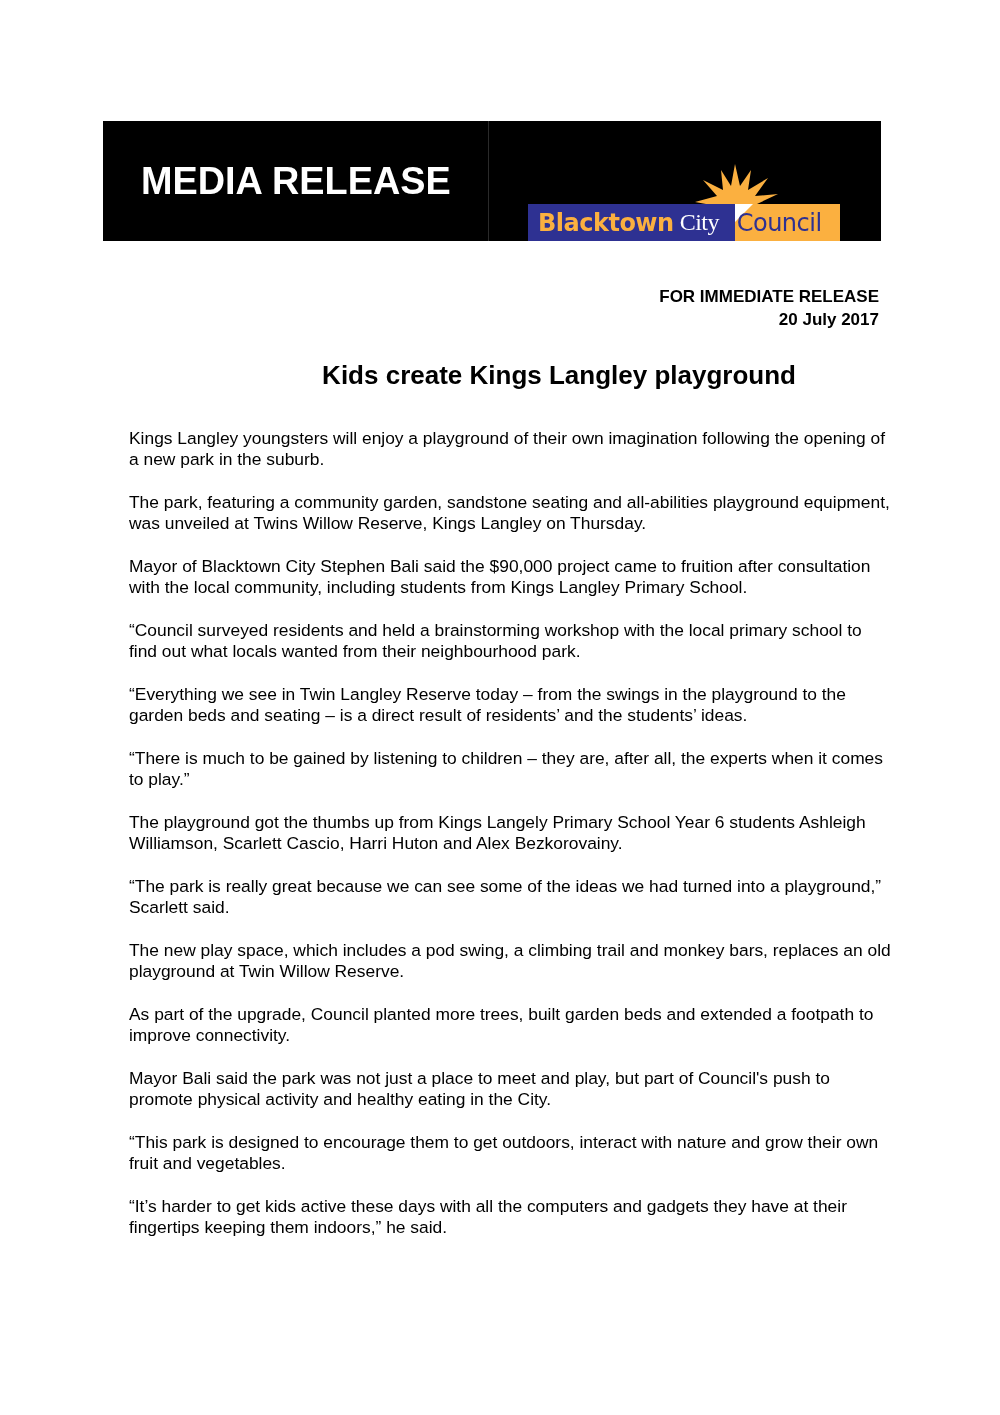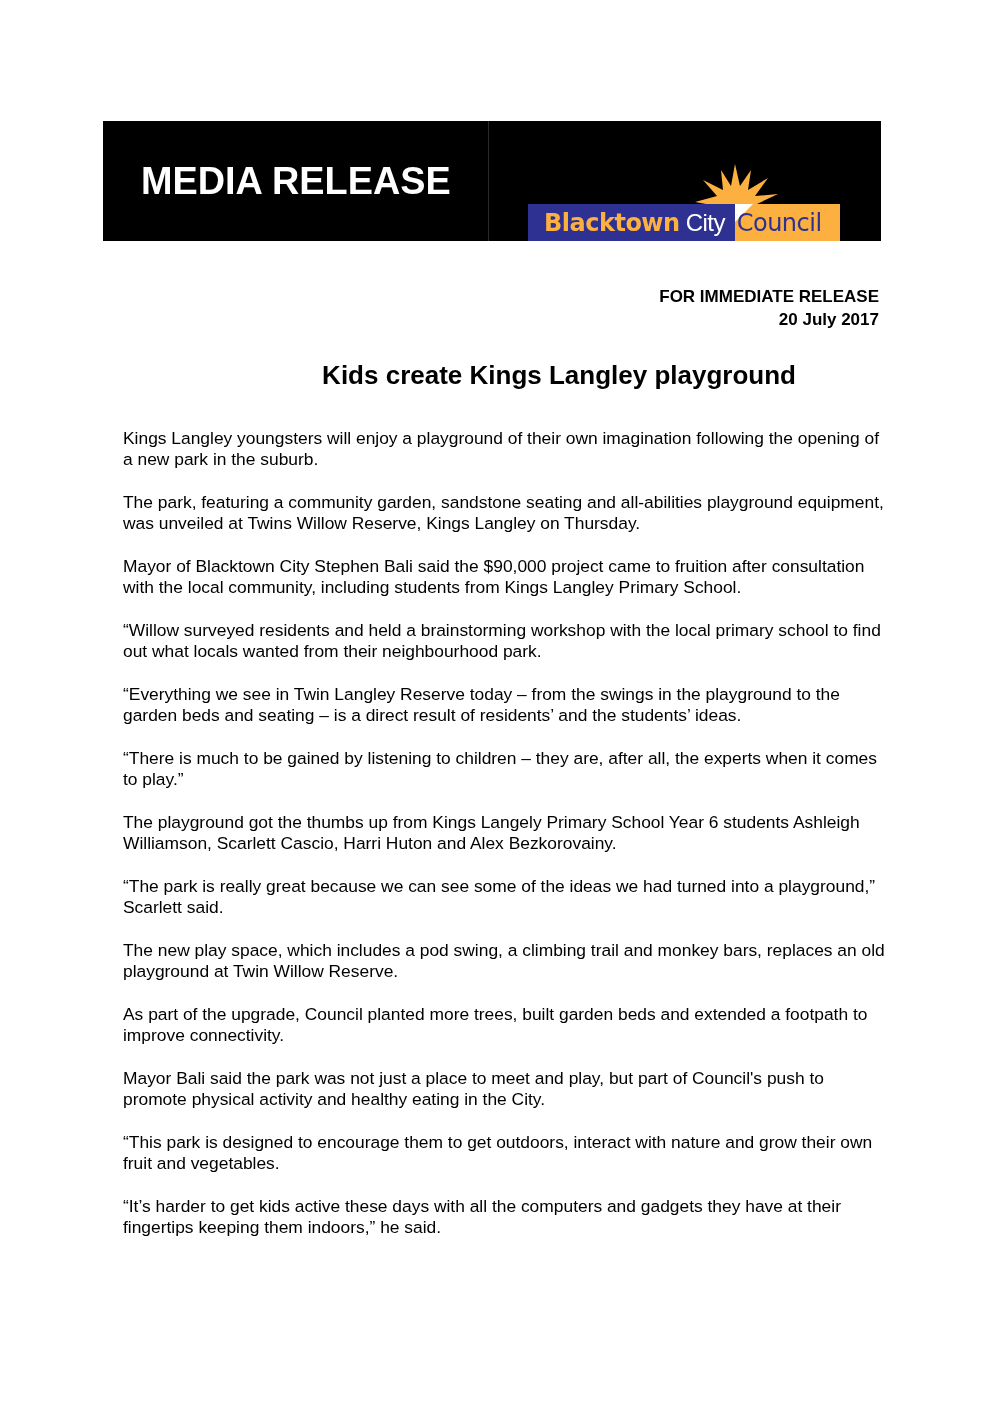--- a/index.html
+++ b/index.html
@@ -3,30 +3,30 @@
 <meta charset="utf-8">
 <style>
   html, body { margin: 0; padding: 0; background: #ffffff; }
   body { width: 1000px; height: 1415px; position: relative; overflow: hidden; font-family: "Liberation Sans", sans-serif; color: #000; }
   .banner { position: absolute; left: 103px; top: 121px; width: 778px; height: 120px; background: #000; }
   .banner-divider { position: absolute; left: 385px; top: 0; width: 1px; height: 120px; background: #2a2a2a; }
   .banner-title { position: absolute; left: 38px; top: 38px; font-size: 39px; font-weight: bold; color: #fff; letter-spacing: 0px; transform: scaleX(0.97); transform-origin: left; white-space: nowrap; }
   .logo { position: absolute; left: 425px; top: 43px; width: 312px; height: 77px; }
   .logo-sun { position: absolute; left: 165px; top: 0; width: 85px; height: 52px; }
   .logo-bar { position: absolute; left: 0; top: 40px; width: 312px; height: 37px; display: flex; }
-  .logo-blue { background: #2e3192; height: 37px; width: 208px; display: flex; align-items: center; padding-left: 16px; box-sizing: border-box; }
+  .logo-blue { background: #2e3192; height: 37px; width: 208px; display: flex; align-items: center; padding-left: 10px; box-sizing: border-box; }
   .logo-orange { background: #fbb040; height: 37px; width: 106px; display: flex; align-items: center; position: relative; }
   .logo-word1 { color: #fbb040; font-size: 24px; font-weight: bold; font-family: "DejaVu Sans", sans-serif; letter-spacing: -0.5px; }
-  .logo-word2 { color: #fff; font-size: 24px; font-family: Liberation Sans, sans-serif; margin-left: 6px; letter-spacing: -0.5px; }
+  .logo-word2 { color: #fff; font-size: 24px; font-family: Liberation Serif, serif; margin-left: 6px; letter-spacing: -0.5px; }
   .logo-word3 { color: #2e3192; font-size: 24px; font-family: "DejaVu Sans", sans-serif; margin-left: 2px; letter-spacing: -0.5px; position: relative; z-index: 2; }
   .logo-notch { position: absolute; left: 0; top: 0; width: 0; height: 0; border-top: 18px solid #fff; border-right: 18px solid transparent; }
   .release-meta { position: absolute; right: 121px; top: 285px; text-align: right; font-weight: bold; font-size: 17px; line-height: 23px; }
   .headline { position: absolute; left: 0; width: 796px; top: 360px; text-align: right; font-size: 26px; font-weight: bold; letter-spacing: 0px; }
   .body-text { position: absolute; left: 121px; top: 428px; width: 770px; font-size: 17.4px; line-height: 21px; }
-  .body-text p { margin: 0 0 22px 2px; }
+  .body-text p { margin: 0 0 22px 8px; }
 </style>
 </head>
 <body>
 
 <div class="banner">
   <div class="banner-title">MEDIA RELEASE</div>
   <div class="banner-divider"></div>
   <div class="logo">
     <svg class="logo-sun" viewBox="0 0 85 52" xmlns="http://www.w3.org/2000/svg">
       <polygon fill="#fbb040" points="42,0 47,22 58,6 55,26 75,14 62,32 85,30 64,40 82,52 10,52 24,42 2,38 24,32 10,16 30,26 28,6 38,22"></polygon>
@@ -48,21 +48,21 @@
   <div>FOR IMMEDIATE RELEASE</div>
   <div>20 July 2017</div>
 </div>
 
 <h1 class="headline" style="margin:0;">Kids create Kings Langley playground</h1>
 
 <div class="body-text">
   <p>Kings Langley youngsters will enjoy a playground of their own imagination following the opening of a new park in the suburb.</p>
   <p>The park, featuring a community garden, sandstone seating and all-abilities playground equipment, was unveiled at Twins Willow Reserve, Kings Langley on Thursday.</p>
   <p>Mayor of Blacktown City Stephen Bali said the $90,000 project came to fruition after consultation with the local community, including students from Kings Langley Primary School.</p>
-  <p>“Willow surveyed residents and held a brainstorming workshop with the local primary school to find out what locals wanted from their neighbourhood park.</p>
+  <p>“Council surveyed residents and held a brainstorming workshop with the local primary school to find out what locals wanted from their neighbourhood park.</p>
   <p>“Everything we see in Twin Langley Reserve today – from the swings in the playground to the garden beds and seating – is a direct result of residents’ and the students’ ideas.</p>
   <p>“There is much to be gained by listening to children – they are, after all, the experts when it comes to play.”</p>
   <p>The playground got the thumbs up from Kings Langely Primary School Year 6 students Ashleigh Williamson, Scarlett Cascio, Harri Huton and Alex Bezkorovainy.</p>
   <p>“The park is really great because we can see some of the ideas we had turned into a playground,” Scarlett said.</p>
   <p>The new play space, which includes a pod swing, a climbing trail and monkey bars, replaces an old playground at Twin Willow Reserve.</p>
   <p>As part of the upgrade, Council planted more trees, built garden beds and extended a footpath to improve connectivity.</p>
   <p>Mayor Bali said the park was not just a place to meet and play, but part of Council's push to promote physical activity and healthy eating in the City.</p>
   <p>“This park is designed to encourage them to get outdoors, interact with nature and grow their own fruit and vegetables.</p>
   <p>“It’s harder to get kids active these days with all the computers and gadgets they have at their fingertips keeping them indoors,” he said.</p>
 </div>

